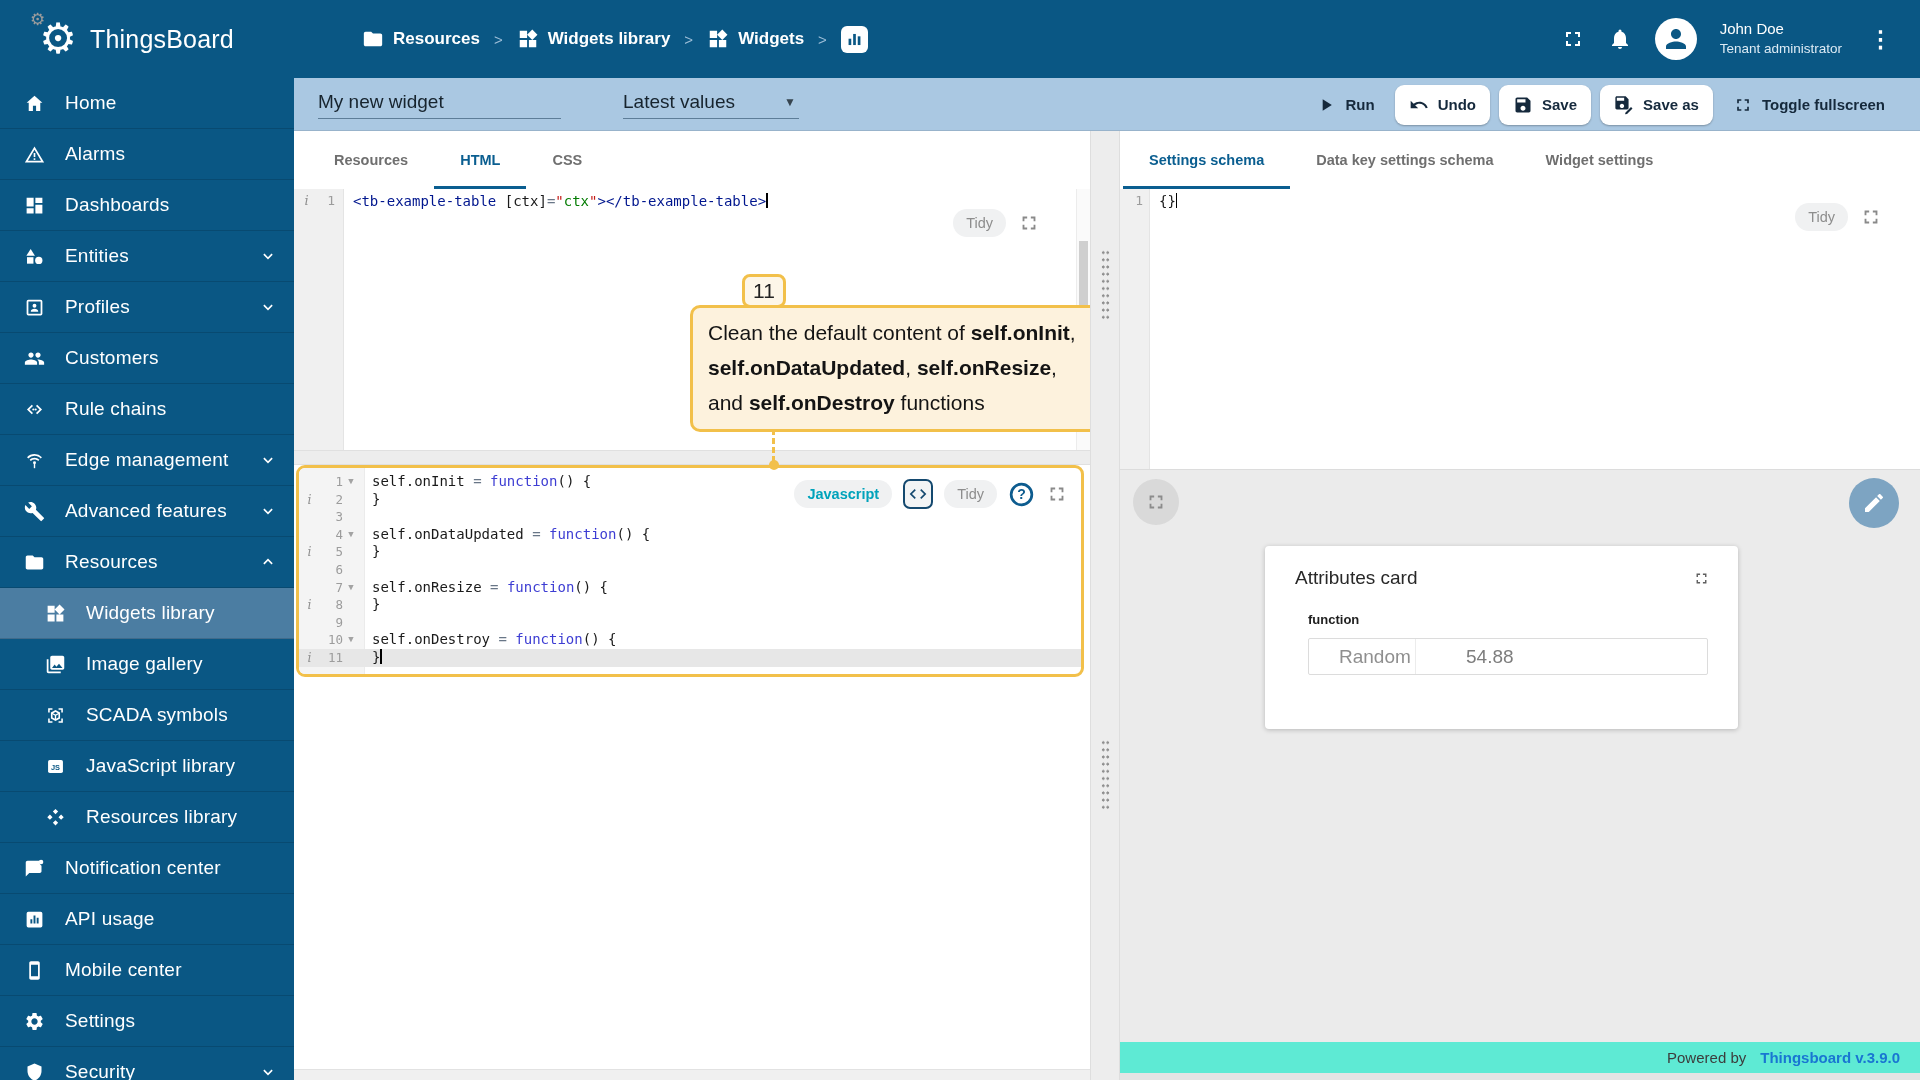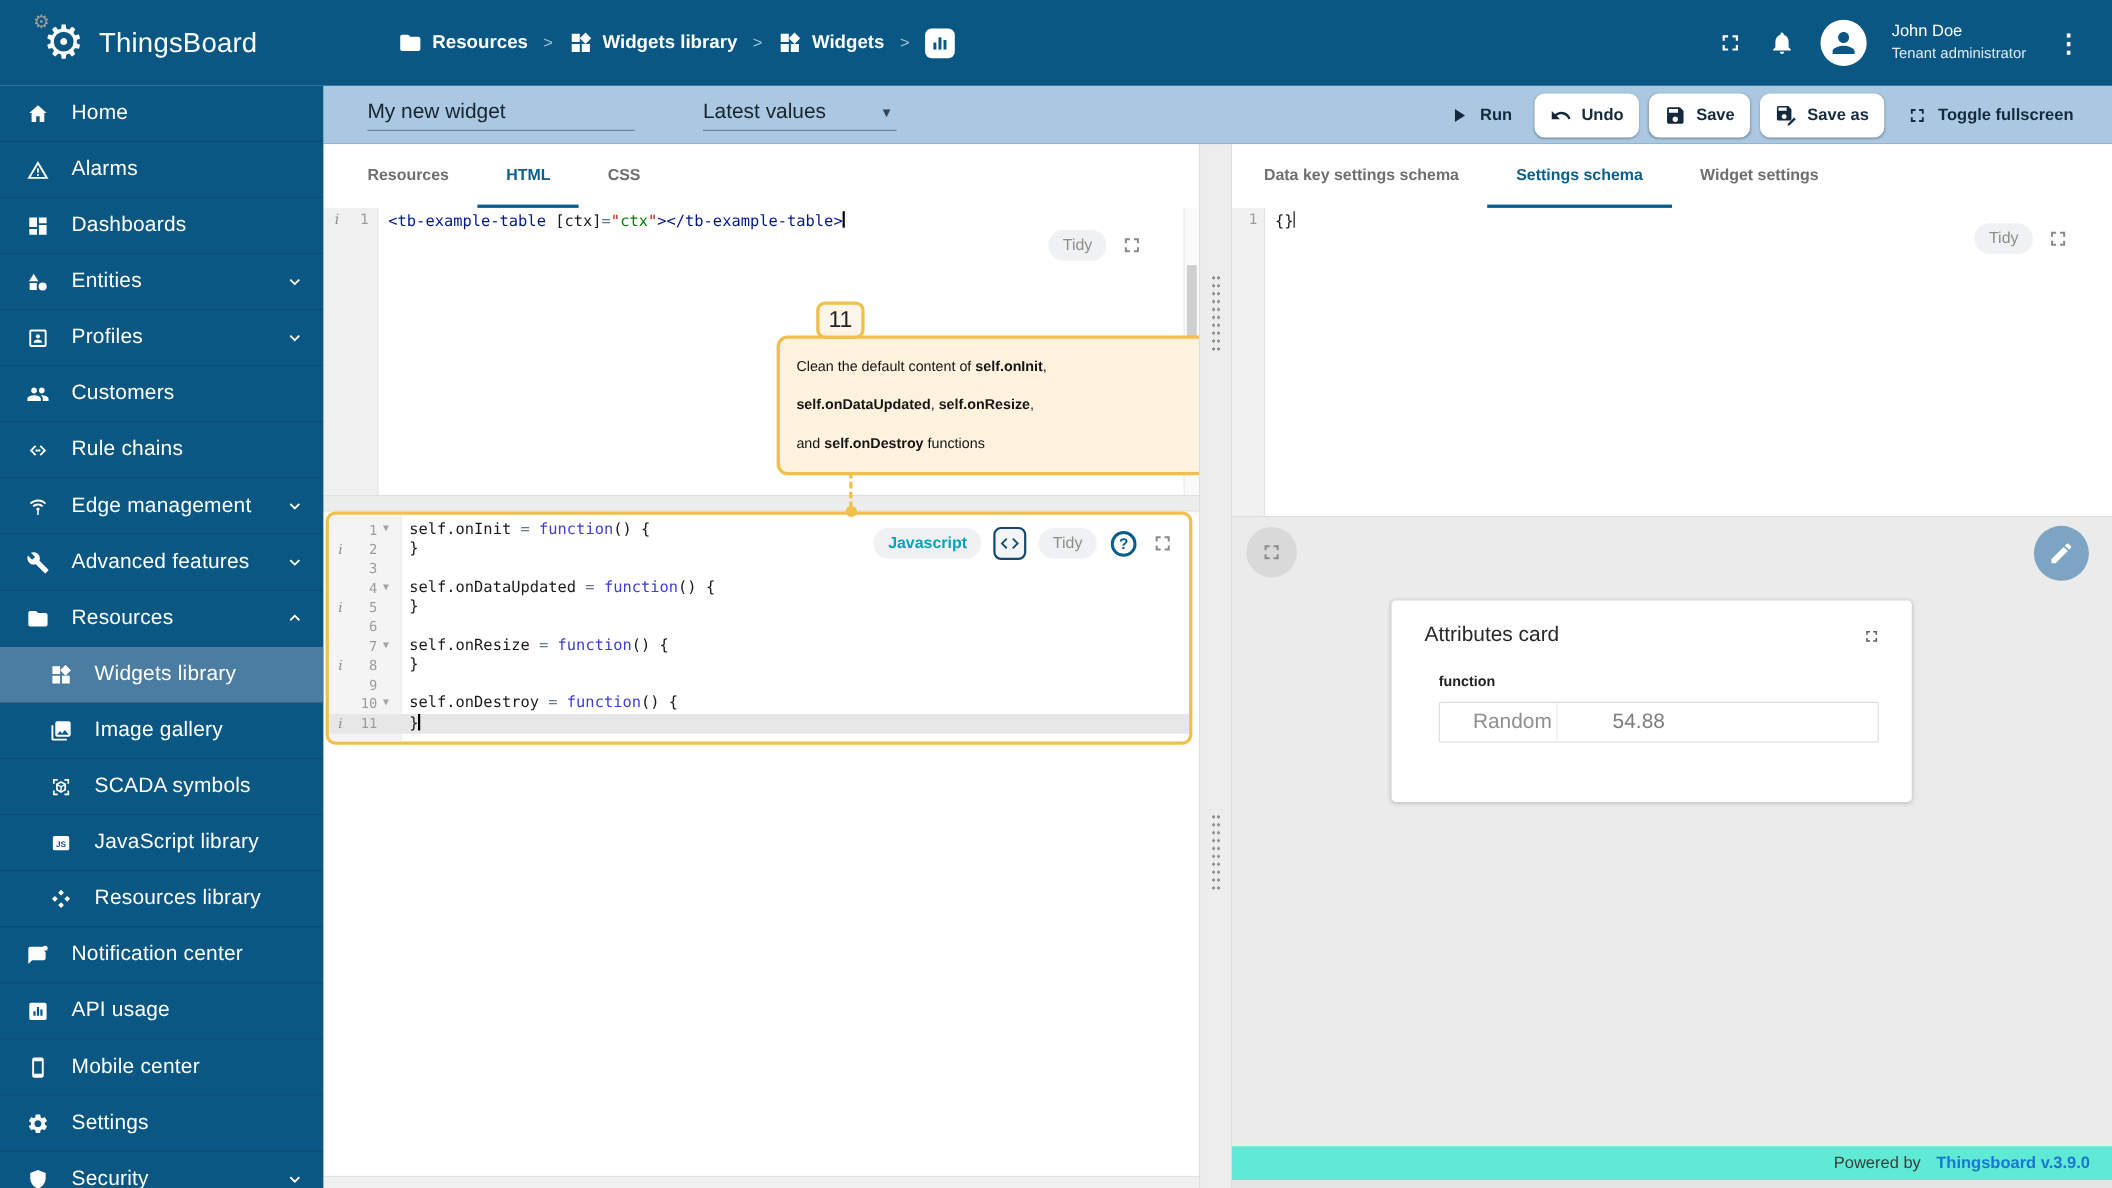--- a/index.html
+++ b/index.html
@@ -32,21 +32,21 @@
   #sidebar{position:absolute;left:0;top:78px;width:294px;bottom:0;background:var(--tb);overflow:hidden;z-index:10}
   .sitem{height:51px;display:flex;align-items:center;border-bottom:1px solid rgba(0,0,0,.14);color:#fff;position:relative;cursor:pointer}
   .sitem .ic{margin-left:24px;width:21px;height:21px;flex:none}
   .sitem.sub .ic{margin-left:45px}
   .sitem .lbl{margin-left:20px;font-size:19px;font-weight:400;letter-spacing:.2px}
   .sitem.sel{background:var(--tbsel)}
   .chev{position:absolute;right:17px;width:18px;height:18px}
 
   
   #toolbar{position:absolute;left:294px;top:78px;width:1626px;height:53px;background:var(--tool);display:flex;align-items:center;box-shadow:inset 0 -1px 0 rgba(0,0,0,.10);z-index:9}
-  .wname{margin-left:40px;width:243px;border-bottom:1px solid #5d7d98;padding-bottom:5px}
+  .wname{margin-left:24px;width:243px;border-bottom:1px solid #5d7d98;padding-bottom:5px}
   .wname input{border:none;background:transparent;font:19px "Liberation Sans",sans-serif;color:#17242e;width:100%;outline:none}
   .wtype{margin-left:62px;width:176px;border-bottom:1px solid #5d7d98;padding-bottom:5px;display:flex;align-items:center;justify-content:space-between;font-size:19px;color:#17242e;cursor:pointer}
   .selarrow{font-size:12px;color:#36444f;margin-right:3px}
   .tb-actions{margin-left:auto;display:flex;align-items:center;gap:9px;padding-right:24px}
   .abtn{display:flex;align-items:center;gap:9px;font-family:inherit;font-size:15px;font-weight:700;color:#15293c;border:none;background:none;height:40px;padding:0 11px;cursor:pointer;white-space:nowrap}
   .abtn .bic{width:20px;height:20px;flex:none}
   .raised{background:#fff;border-radius:9px;box-shadow:0 1px 2px rgba(0,0,0,.28);padding:0 14px}
 
   
   .tabs{height:58px;display:flex;align-items:stretch;background:#fff}
@@ -92,21 +92,21 @@
   .g2 .ginfo{width:13px;margin-left:4px}
   .g2 .gnum{flex:none;width:27px;text-align:right;padding:0}
   .gfold{width:16px;font-size:9px;color:#a3a3a3;text-align:center}
   .code2{padding-left:7px;white-space:pre}
   .ed-controls2{position:absolute;top:11px;right:13px;display:flex;align-items:center;gap:11px;z-index:4}
   .codebtn{width:30px;height:30px;border:2.5px solid #14496f;border-radius:7px;background:#f2f4f5;color:#14496f;padding:3px;cursor:pointer}
   .helpic{width:27px;height:27px;color:#0d5c8f;cursor:pointer}
 
   
   .badge{position:absolute;left:448px;top:143px;min-width:44px;height:34px;background:#fdf6e8;border:3px solid var(--orange);border-radius:8px;display:flex;align-items:center;justify-content:center;font-size:21px;color:#222;z-index:8;padding:0 8px}
-  .cbox{position:absolute;left:412px;top:174px;width:512px;background:var(--cream);border:3px solid var(--orange);border-radius:10px;padding:7px 15px 9px;font-size:13px;line-height:35px;color:#141414;z-index:7}
+  .cbox{position:absolute;left:396px;top:174px;width:512px;background:var(--cream);border:3px solid var(--orange);border-radius:10px;padding:7px 15px 9px;font-size:21px;line-height:35px;color:#141414;z-index:7}
   .connector{position:absolute;left:478px;top:298px;height:33px;border-left:3px dashed var(--orange);z-index:6}
   .connector::after{content:"";position:absolute;left:-6.5px;bottom:-8px;width:10px;height:10px;background:var(--orange);border-radius:50%}
 
   
   #schema-editor{position:absolute;left:0;top:58px;right:0;height:281px;border-bottom:1px solid #dcdcdc;font-size:14px}
   .gutterbg3{position:absolute;left:0;top:0;bottom:0;width:30px;background:#f0f0f0;border-right:1px solid #e4e4e4}
   #schema-lines{position:relative;padding-top:2px}
   .g3{width:30px;text-align:right;padding-right:7px;color:#9c9c9c;font-size:13px;flex:none}
   #preview{position:absolute;left:0;top:339px;width:100%;height:572px;background:#ebebeb}
   .circ{position:absolute;border-radius:50%;display:flex;align-items:center;justify-content:center;cursor:pointer}
@@ -617,22 +617,22 @@
     <div class="hscroll"></div>
   </div>
 
   <div id="vsplitter">
     <div class="grip" style="top:118px"></div>
     <div class="grip" style="top:608px"></div>
   </div>
 
   <div id="right-pane">
     <div class="tabs" id="right-tabs">
+        <div class="tab active">Settings schema</div>
         <div class="tab">Data key settings schema</div>
-        <div class="tab active">Settings schema</div>
         <div class="tab">Widget settings</div>
       </div>
 
     <div id="schema-editor" class="mono">
       <div class="gutterbg3"></div>
       <div id="schema-lines">
           <div class="edline">
             <span class="g3">1</span>
             <span class="code"><span class="pl">{}</span><span class="caret"></span></span>
           </div>

